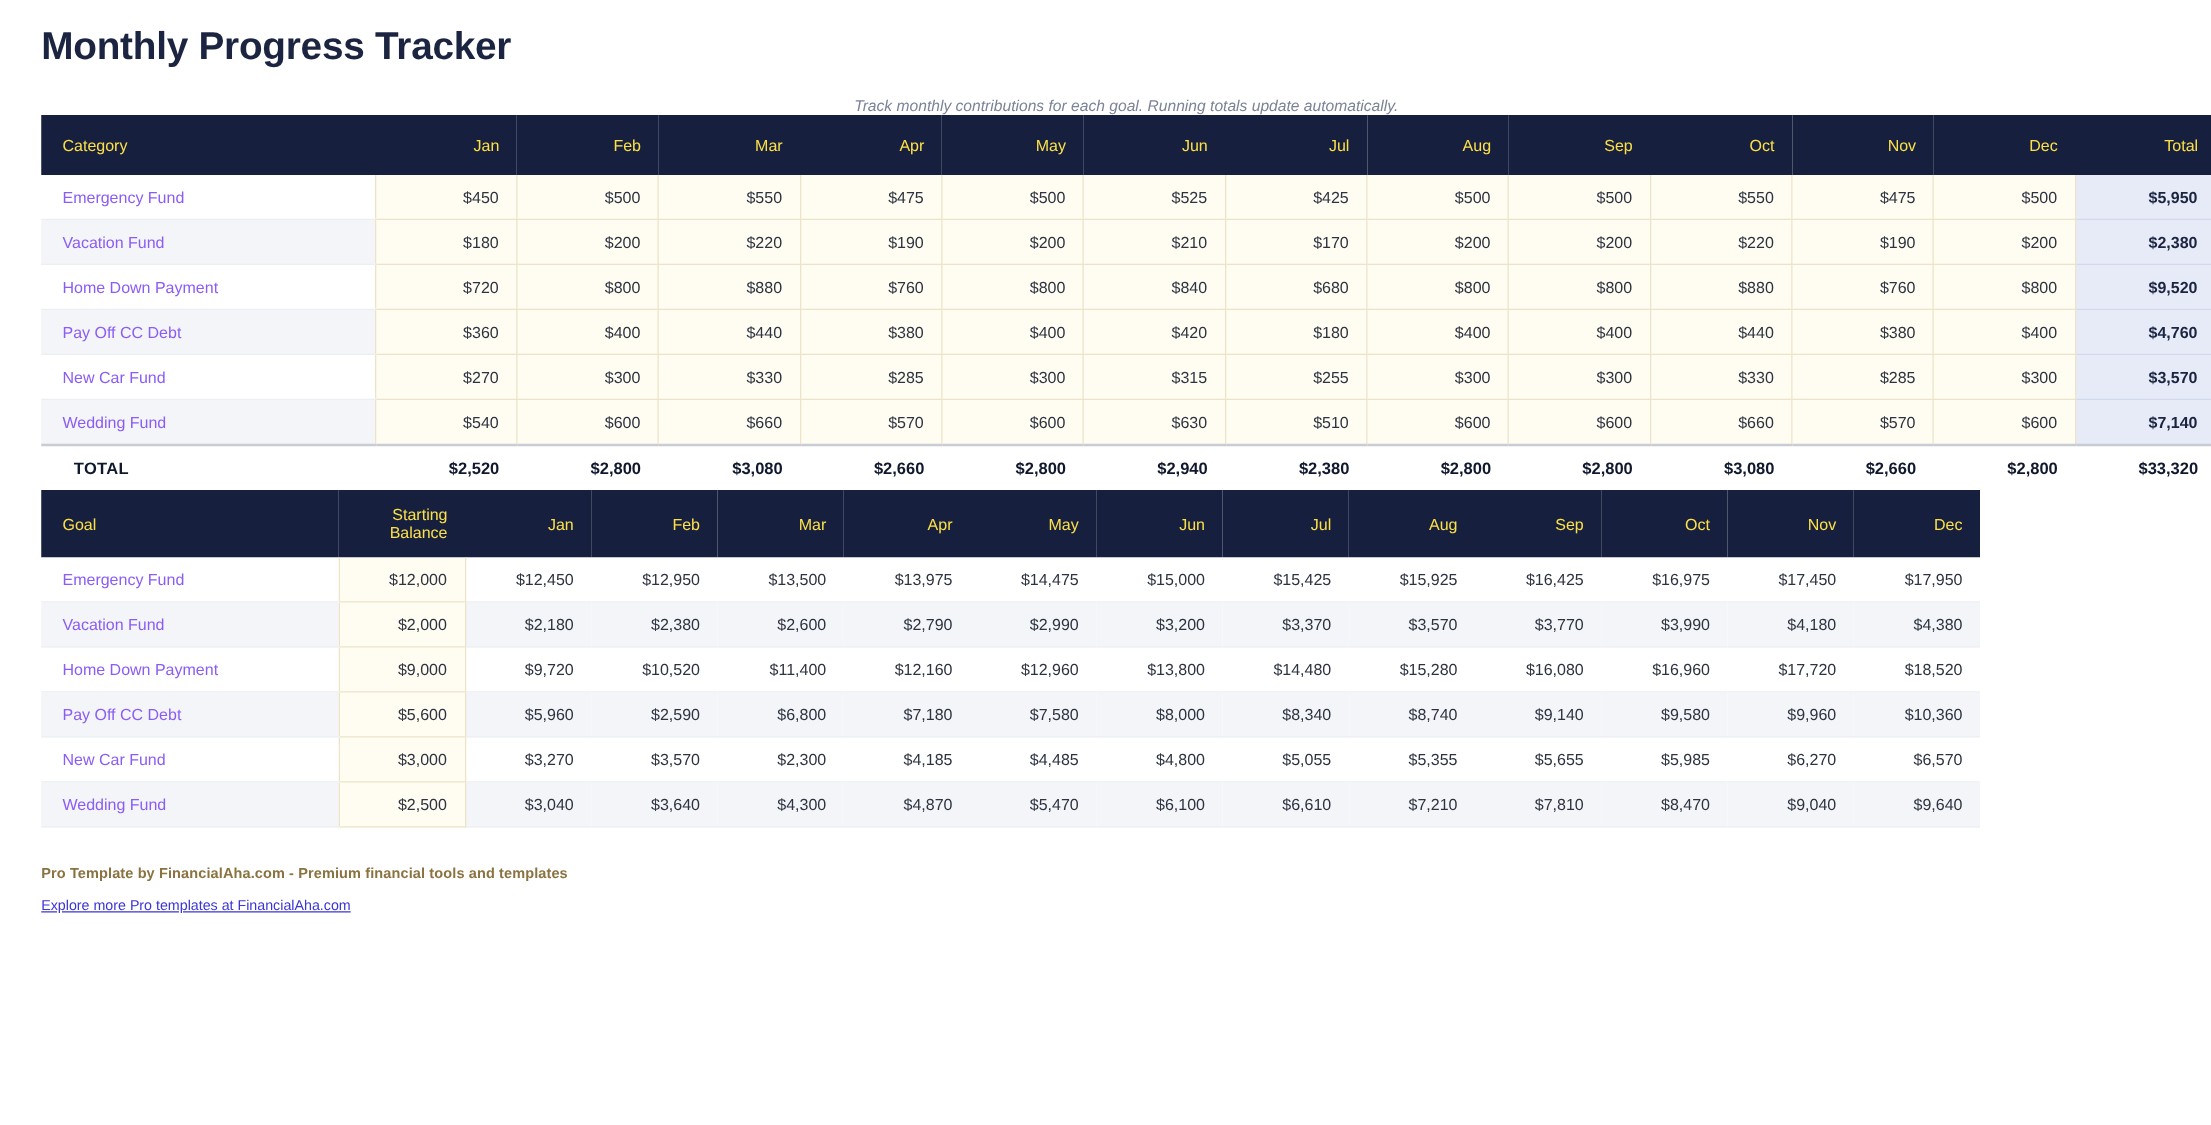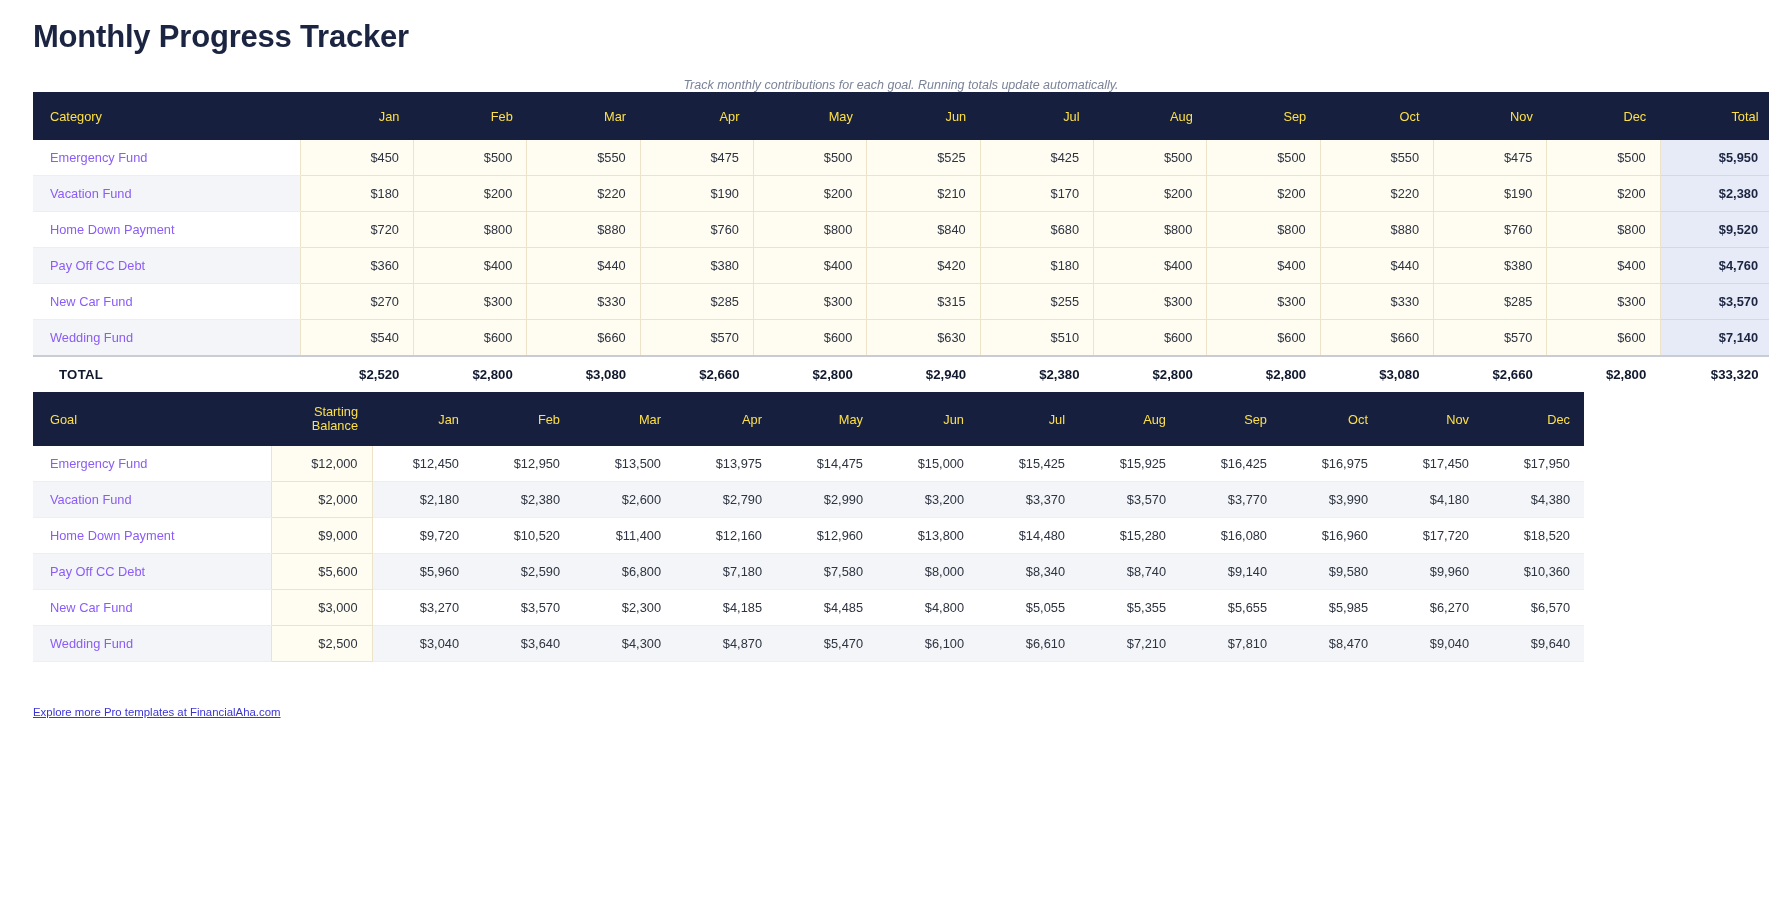--- a/index.html
+++ b/index.html
@@ -406,16 +406,17 @@
           <td>$7,210</td>
           <td>$7,810</td>
           <td>$8,470</td>
           <td>$9,040</td>
           <td>$9,640</td>
         </tr>
       </tbody>
   </table>
 
   <div class="footer">
+    <p class="promo">Pro Template by FinancialAha.com - Premium financial tools and templates</p>
     <a class="promo-link" href="#">Explore more Pro templates at FinancialAha.com</a>
   </div>
 
 </div>
 
 </body></html>

